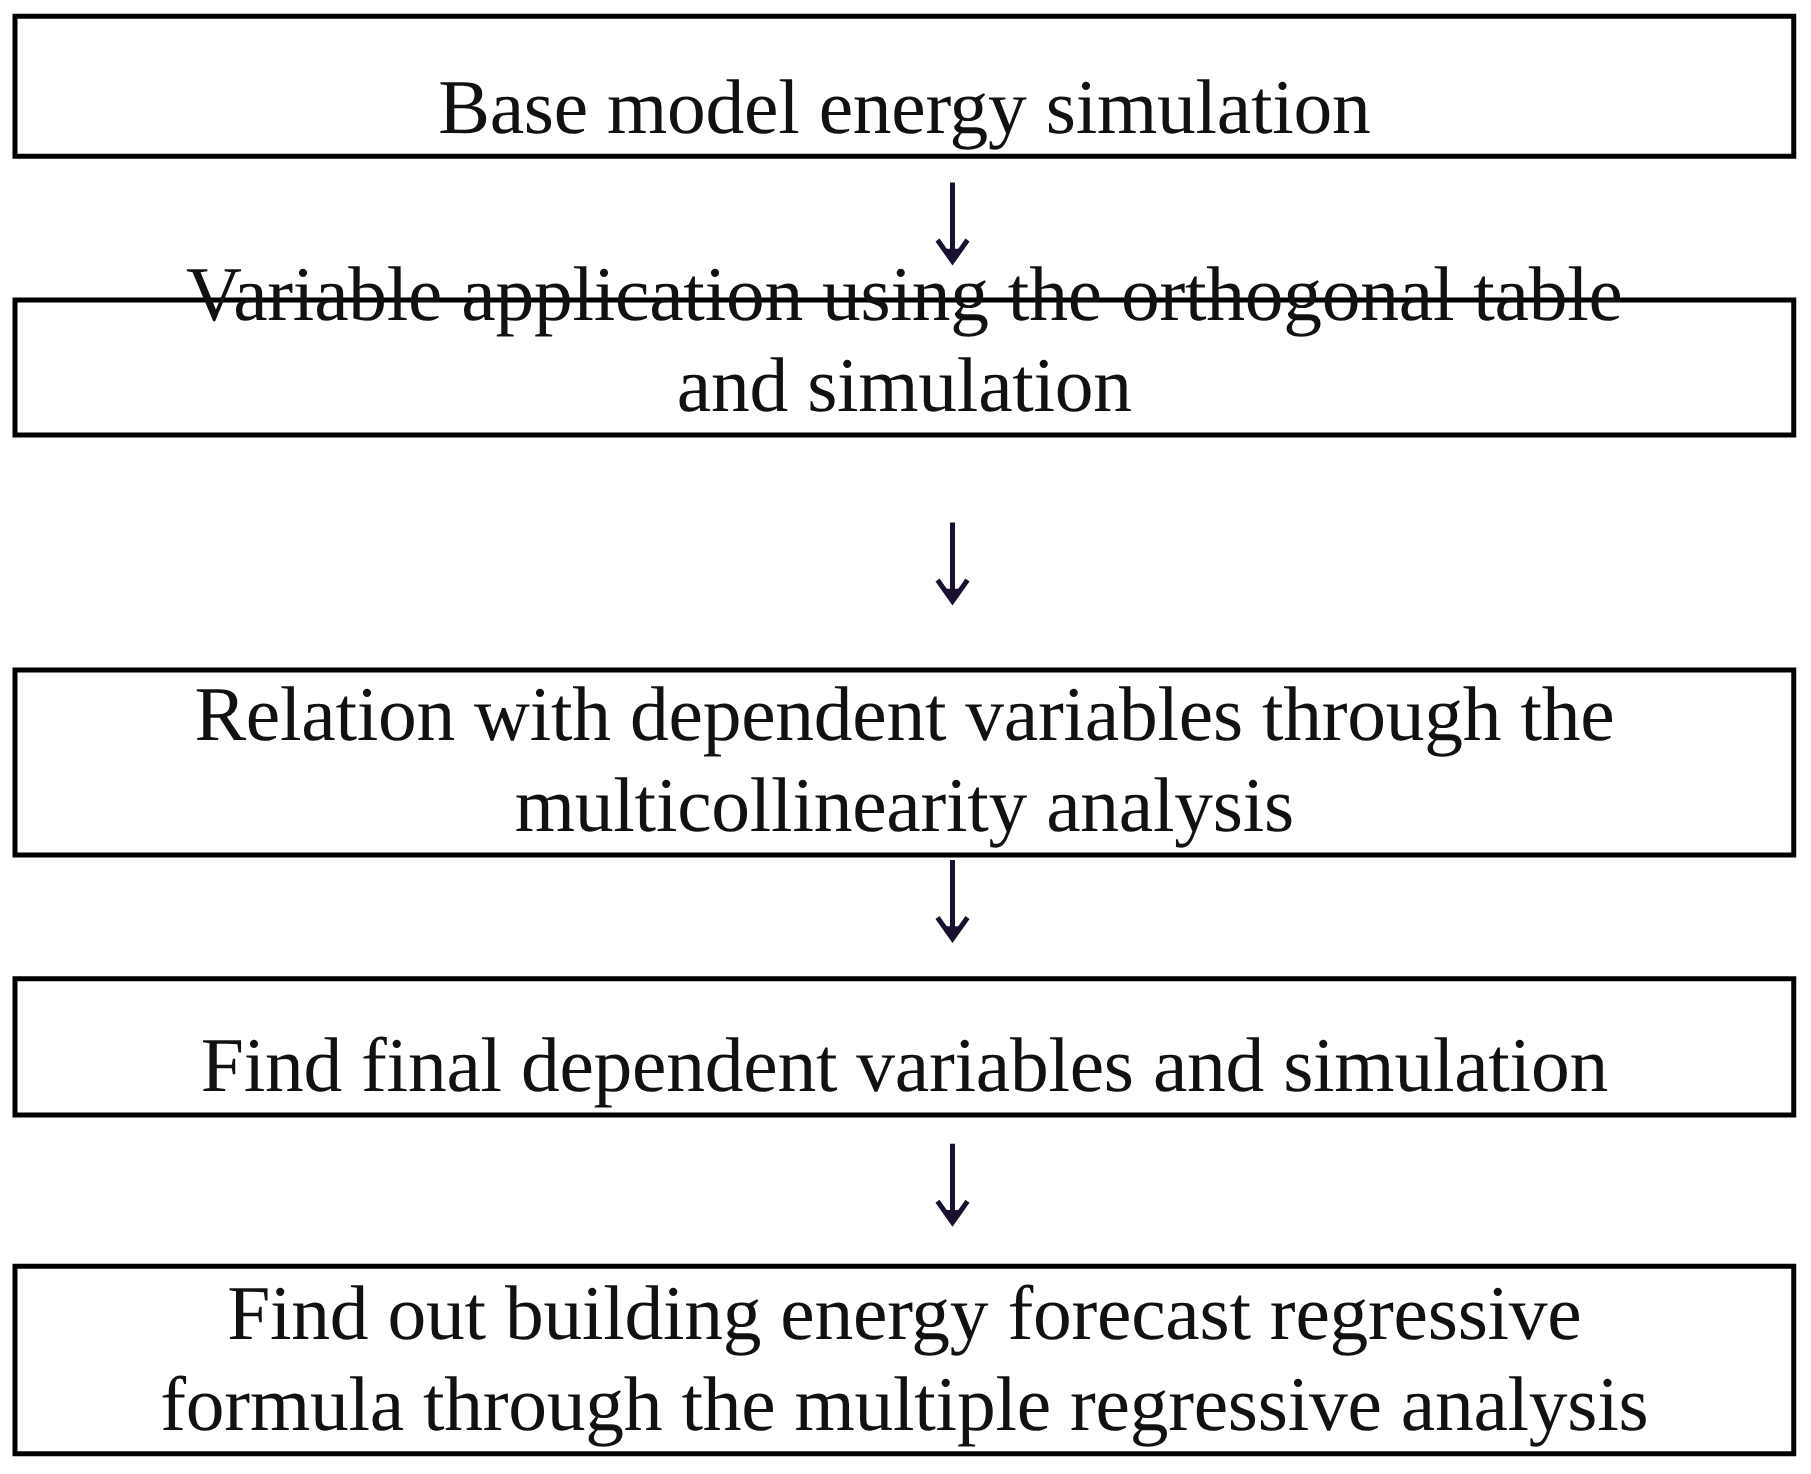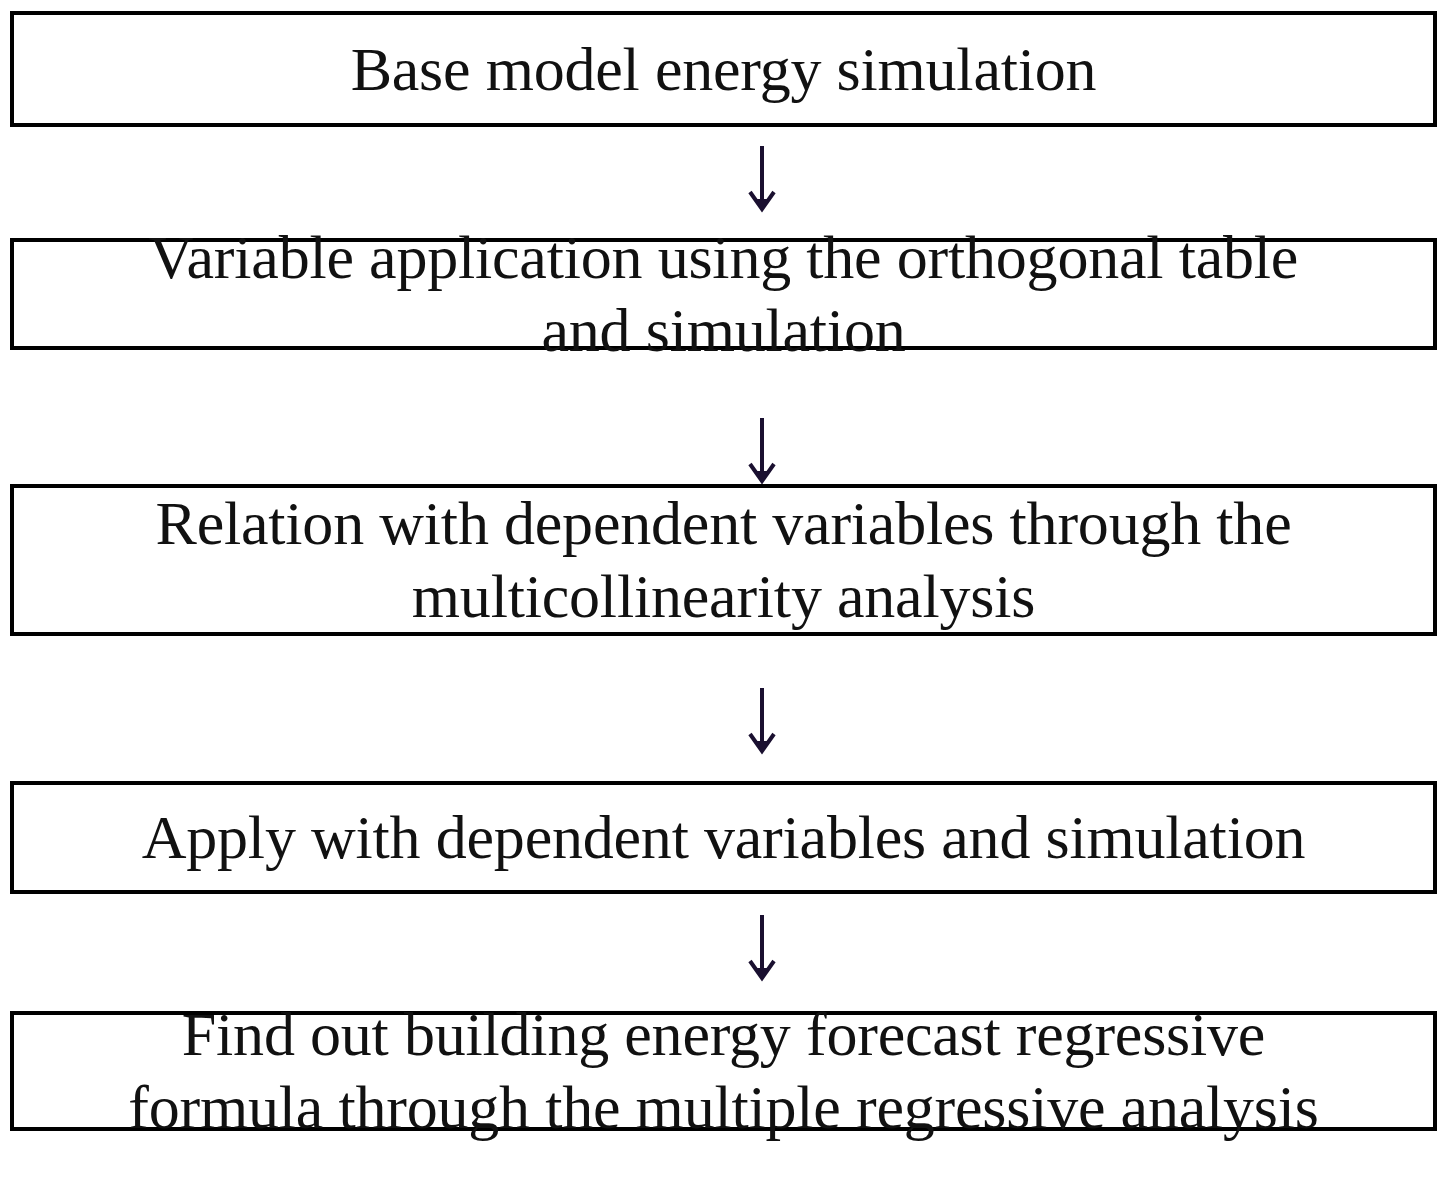--- a/index.html
+++ b/index.html
@@ -19,40 +19,40 @@
     overflow: hidden;
   }
   .node-box {
     position: absolute;
     left: 10px;
     width: 1427px;            
     box-sizing: border-box;
     border: 4px solid #000000;
     background: #ffffff;
     display: flex;
-    align-items: center;
+    align-items: flex-end;
     justify-content: center;
     text-align: center;
   }
   .node-label {
     display: block;
     width: 94%;
     color: #111111;
     font-family: "Liberation Serif", "DejaVu Serif", serif;
     font-size: 62px;
     line-height: 73px;
     letter-spacing: -0.2px;
     white-space: pre-line;
   }
   
   #box-0 { top: 11px;   height: 116px; }
   #box-1 { top: 238px;  height: 112px; }
-  #box-2 { top: 484px;  height: 152px; }
+  #box-2 { top: 534px;  height: 152px; }
   #box-3 { top: 781px;  height: 113px; }
-  #box-4 { top: 1011px; height: 120px; }
+  #box-4 { top: 1011px; height: 154px; }
 
   .arrow {
     position: absolute;
     left: 736px;
     width: 52px;
     display: flex;
     align-items: center;
     justify-content: center;
   }
   #arrow-0 { top: 140px; height: 78px; }
@@ -99,21 +99,21 @@
 
   <div class="arrow" id="arrow-2">
     <svg width="34" height="70" viewBox="0 0 34 70" aria-hidden="true">
       <line x1="17" y1="2" x2="17" y2="62" stroke="#1a1030" stroke-width="4"></line>
       <polyline points="5,48 17,65 29,48" fill="none" stroke="#1a1030" stroke-width="4" stroke-linejoin="miter"></polyline>
       <polygon points="11,55 17,66 23,55" fill="#1a1030"></polygon>
     </svg>
   </div>
 
   <div class="node-box" id="box-3">
-    <span class="node-label">Apply with dependent variables and simulation</span>
+    <span class="node-label">Find final dependent variables and simulation</span>
   </div>
 
   <div class="arrow" id="arrow-3">
     <svg width="34" height="70" viewBox="0 0 34 70" aria-hidden="true">
       <line x1="17" y1="2" x2="17" y2="62" stroke="#1a1030" stroke-width="4"></line>
       <polyline points="5,48 17,65 29,48" fill="none" stroke="#1a1030" stroke-width="4" stroke-linejoin="miter"></polyline>
       <polygon points="11,55 17,66 23,55" fill="#1a1030"></polygon>
     </svg>
   </div>
 

